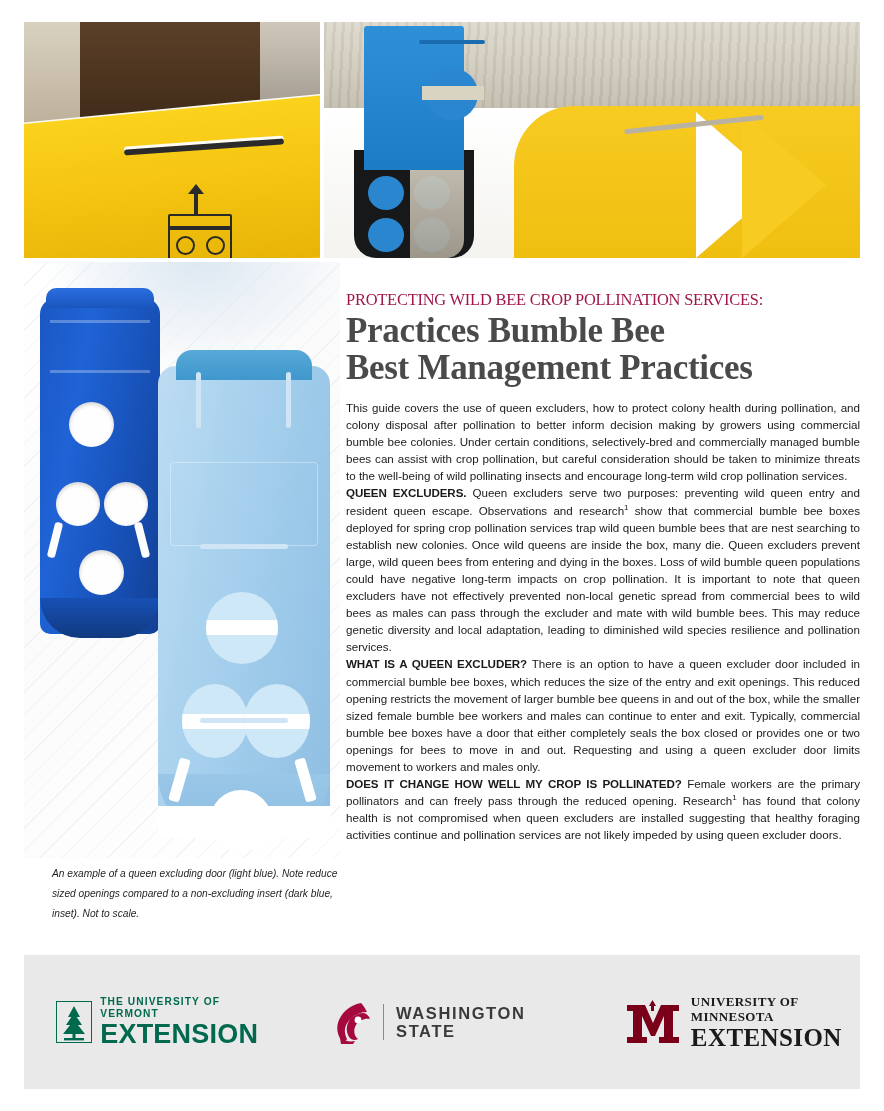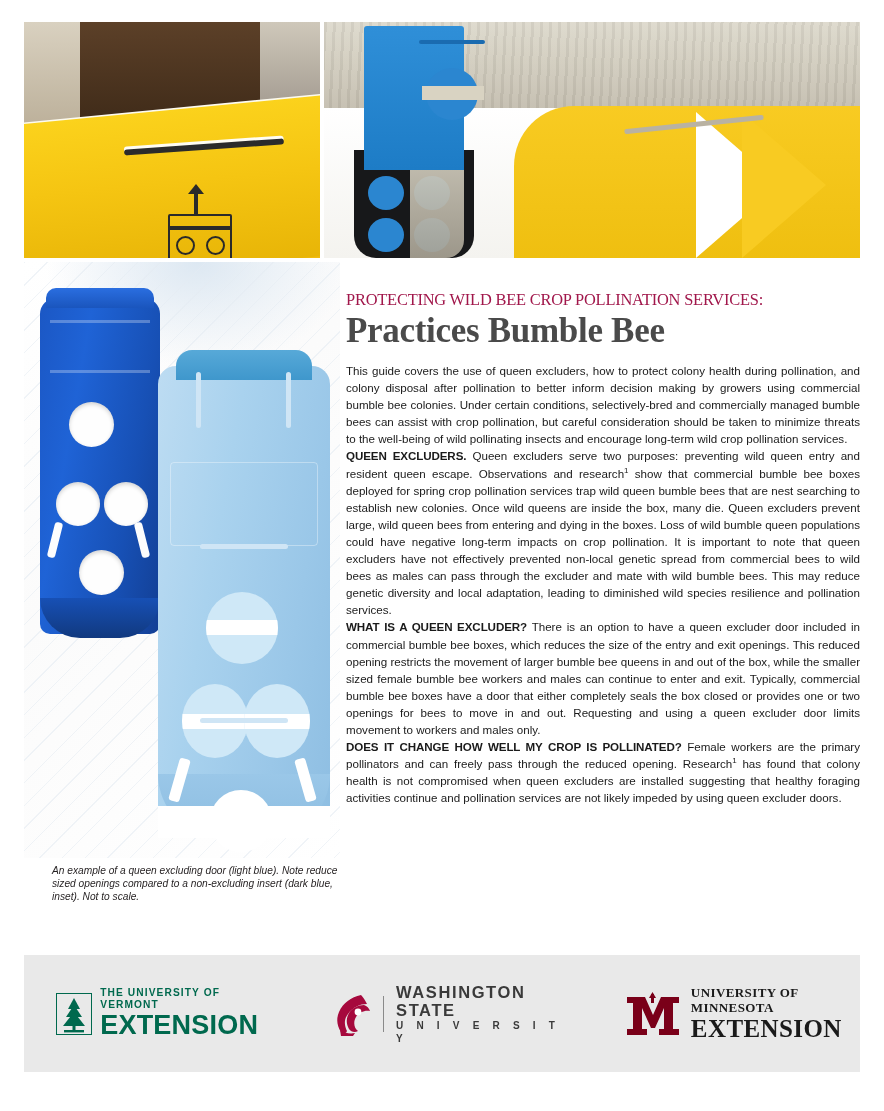--- a/index.html
+++ b/index.html
@@ -102,34 +102,34 @@
   .insert-light .wing { position:absolute; width:11px; height:44px; background:#ffffff; border-radius:3px; }
   .insert-light .wL { left:16px; top:392px; transform: rotate(16deg); }
   .insert-light .wR { left:142px; top:392px; transform: rotate(-16deg); }
   .insert-light .bighole { position:absolute; left:52px; top:424px; width:62px; height:62px; background:#ffffff; border-radius:50%; }
   .insert-light .nose { position:absolute; left:0; top:408px; width:172px; height:64px;
     background: linear-gradient(180deg,#9ac7e8,#8cbde1); border-radius: 0 0 80px 80px; }
   .insert-light .nose2 { position:absolute; left:0; top:440px; width:172px; height:32px; background:#ffffff; }
 
   .caption { position:absolute; left:52px; top:864px; width:286px;
     font-family: "Liberation Sans", sans-serif; font-style: italic;
-    font-size: 10.2px; line-height: 13px; color:#231f20; }
+    font-size: 10.2px; line-height: 20px; color:#231f20; }
 
   
   .content { position:absolute; left:346px; top:290px; width:514px; }
   .kicker { font-size: 16.4px; letter-spacing: -0.2px; color:#a1174b; line-height:20px; white-space:nowrap;font-family:Liberation Serif, serif; }
   .title { font-family:"Liberation Serif", serif; font-weight:700; font-size:35px; line-height:37px;
     color:#4a4a4a; letter-spacing:-0.3px; margin-top:2px; }
   .body-p { font-size: 11.6px; line-height: 17.1px; color:#1a1a1a; text-align: justify; margin-top: 0; }
   .body-p.first { margin-top: 13px; }
   .body-p b { font-weight:700; letter-spacing:-0.1px; }
   sup { font-size:8px; vertical-align: super; line-height:0; }
 
   
-  .footer { position:absolute; left:24px; top:955px; width:836px; height:117px; background:#e9e9e9; }
+  .footer { position:absolute; left:24px; top:955px; width:836px; height:134px; background:#e9e9e9; }
   .logos { position:absolute; inset:0; display:flex; align-items:center; }
   .logo { display:flex; align-items:center; }
   .logo-uvm { margin-left:32px; }
   .logo-wsu { margin-left:66px; }
   .logo-umn { margin-left:58px; }
 
   .uvm-mark { width:40px; height:42px; border:1.6px solid #00694e; display:flex; align-items:flex-end; justify-content:center; margin-right:8px; }
   .uvm-txt { display:flex; flex-direction:column; }
   .uvm-top { font-size:10.2px; font-weight:700; letter-spacing:1.1px; color:#00694e; line-height:12px; }
   .uvm-bot { font-size:27px; font-weight:700; letter-spacing:0.2px; color:#00694e; line-height:29px; }
@@ -229,20 +229,21 @@
       <div class="bighole"></div>
     </div>
   </div>
 
   <div class="caption">An example of a queen excluding door (light blue). Note reduce sized openings compared to a non-excluding insert (dark blue, inset). Not to scale.</div>
 
   <div class="content">
     <div class="kicker">PROTECTING WILD BEE CROP POLLINATION SERVICES:</div>
     <div class="title">
       <div>Practices Bumble Bee</div>
+      <div>Best Management Practices</div>
     </div>
 
     <p class="body-p first">This guide covers the use of queen excluders, how to protect colony health during pollination, and colony disposal after pollination to better inform decision making by growers using commercial bumble bee colonies. Under certain conditions, selectively-bred and commercially managed bumble bees can assist with crop pollination, but careful consideration should be taken to minimize threats to the well-being of wild pollinating insects and encourage long-term wild crop pollination services.</p>
 
     <p class="body-p">
       <b>QUEEN EXCLUDERS.</b><span> Queen excluders serve two purposes: preventing wild queen entry and resident queen escape. Observations and research</span><sup>1</sup><span> show that commercial bumble bee boxes deployed for spring crop pollination services trap wild queen bumble bees that are nest searching to establish new colonies. Once wild queens are inside the box, many die. Queen excluders prevent large, wild queen bees from entering and dying in the boxes. Loss of wild bumble queen populations could have negative long-term impacts on crop pollination. It is important to note that queen excluders have not effectively prevented non-local genetic spread from commercial bees to wild bees as males can pass through the excluder and mate with wild bumble bees. This may reduce genetic diversity and local adaptation, leading to diminished wild species resilience and pollination services.</span>
     </p>
 
     <p class="body-p">
       <b>WHAT IS A QUEEN EXCLUDER?</b><span> There is an option to have a queen excluder door included in commercial bumble bee boxes, which reduces the size of the entry and exit openings. This reduced opening restricts the movement of larger bumble bee queens in and out of the box, while the smaller sized female bumble bee workers and males can continue to enter and exit. Typically, commercial bumble bee boxes have a door that either completely seals the box closed or provides one or two openings for bees to move in and out. Requesting and using a queen excluder door limits movement to workers and males only.</span>
@@ -277,21 +278,20 @@
           <svg width="42" height="44" viewBox="0 0 42 44" aria-hidden="true">
             <path d="M30 3 C20 5 12 11 8 20 C5 27 6 34 10 40 C12 42 15 42 16 39 C13 33 13 27 17 22 C22 15 29 12 36 12 C34 8 32 5 30 3 Z" fill="#a6093d"></path>
             <path d="M33 13 C27 13 21 16 18 21 C15 26 15 32 18 37 C20 40 24 41 27 39 C23 36 22 30 25 25 C28 20 34 18 39 19 C38 16 36 14 33 13 Z" fill="#a6093d"></path>
             <circle cx="27" cy="20" r="3.4" fill="#ffffff"></circle>
             <path d="M9 38 C13 41 19 42 24 41 L22 44 L10 44 Z" fill="#a6093d"></path>
           </svg>
         </div>
         <div class="wsu-div"></div>
         <div class="wsu-txt">
           <div class="wsu-top">WASHINGTON STATE</div>
-          <div class="wsu-bot">U N I V E R S I T Y</div>
         </div>
       </div>
 
       <div class="logo logo-umn">
         <div class="umn-mark">
           <svg width="56" height="46" viewBox="0 0 56 46" aria-hidden="true">
             <path d="M2 44 L2 38 L8 38 L8 12 L2 12 L2 6 L20 6 L28 24 L36 6 L54 6 L54 12 L48 12 L48 38 L54 38 L54 44 L34 44 L34 38 L39 38 L39 17 L30 37 L26 37 L17 17 L17 38 L22 38 L22 44 Z" fill="#7a0019"></path>
             <rect x="26" y="3" width="3" height="9" fill="#7a0019"></rect>
             <polygon points="27.5,1 31,7 24,7" fill="#7a0019"></polygon>
           </svg>

